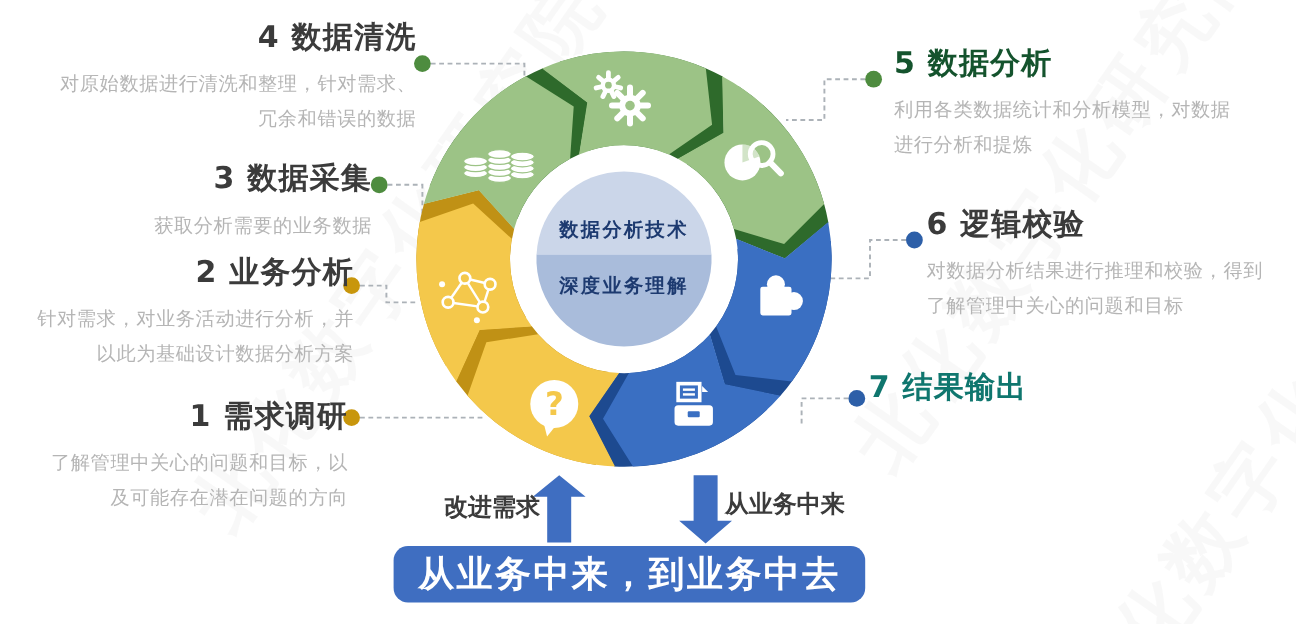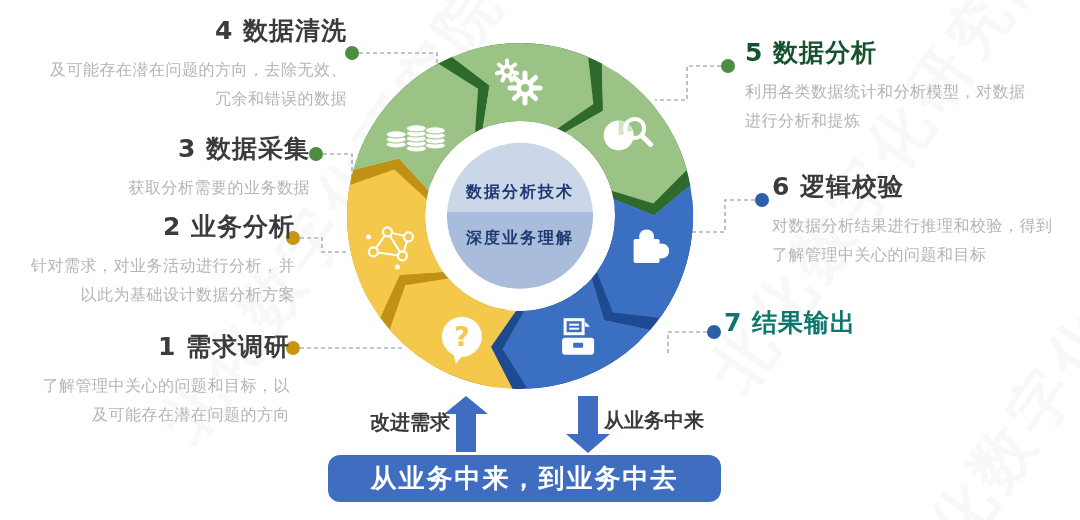--- a/index.html
+++ b/index.html
@@ -11,21 +11,21 @@
   .step{position:absolute;}
   .step-title{font-size:25px;font-weight:600;letter-spacing:1px;white-space:nowrap;}
   .step-desc{margin-top:8px;font-size:16px;letter-spacing:0.5px;line-height:29px;white-space:nowrap;}
   .step-desc div:empty{display:none;}
   .ta-r{text-align:right;}
   .flow-label{position:absolute;font-size:20px;font-weight:600;white-space:nowrap;}
   .center-label{position:absolute;width:220px;text-align:center;font-size:16px;font-weight:bold;
                 letter-spacing:2px;white-space:nowrap;}
   .banner{position:absolute;left:328px;top:455px;width:393px;height:47px;border-radius:12px;
           display:flex;align-items:center;justify-content:center;color:#ffffff;
-          font-size:26px;font-weight:bold;letter-spacing:2px;}
+          font-size:30px;font-weight:bold;letter-spacing:2px;}
 </style>
 </head>
 <body>
 
 <div class="stage">
 
   <div class="watermark" style="left: 60px; top: 170px; transform: rotate(-55deg); color: rgb(144, 144, 144);">北化数字化研究院</div>
   <div class="watermark" style="left: 610px; top: 120px; transform: rotate(-55deg); color: rgb(144, 144, 144);">北化数字化研究院</div>
   <div class="watermark" style="left: 790px; top: 330px; transform: rotate(-55deg); color: rgb(144, 144, 144);">北化数字化研究院</div>
 
@@ -147,21 +147,21 @@
         </g>
       </g>
 
     <path d="M456 452 L456 414 L444 414 L466 396 L488 414 L476 414 L476 452 Z" fill="#3F6EC1"></path>
     <path d="M578 396 L578 434 L566 434 L588 453 L610 434 L598 434 L598 396 Z" fill="#3F6EC1"></path>
   </svg>
 
   <div class="step ta-r" style="right:733px;top:14px;">
     <div class="step-title" style="color: rgb(59, 59, 59);">4 数据清洗</div>
     <div class="step-desc" style="color: rgb(181, 181, 181);">
-      <div>及可能存在潜在问题的方向，去除无效、</div>
+      <div>对原始数据进行清洗和整理，针对需求、</div>
         <div>冗余和错误的数据</div>
     </div>
   </div>
   <div class="step ta-r" style="right:770px;top:132px;">
     <div class="step-title" style="color: rgb(59, 59, 59);">3 数据采集</div>
     <div class="step-desc" style="color: rgb(181, 181, 181);">
       <div>获取分析需要的业务数据</div>
     </div>
   </div>
   <div class="step ta-r" style="right:785px;top:210px;">

